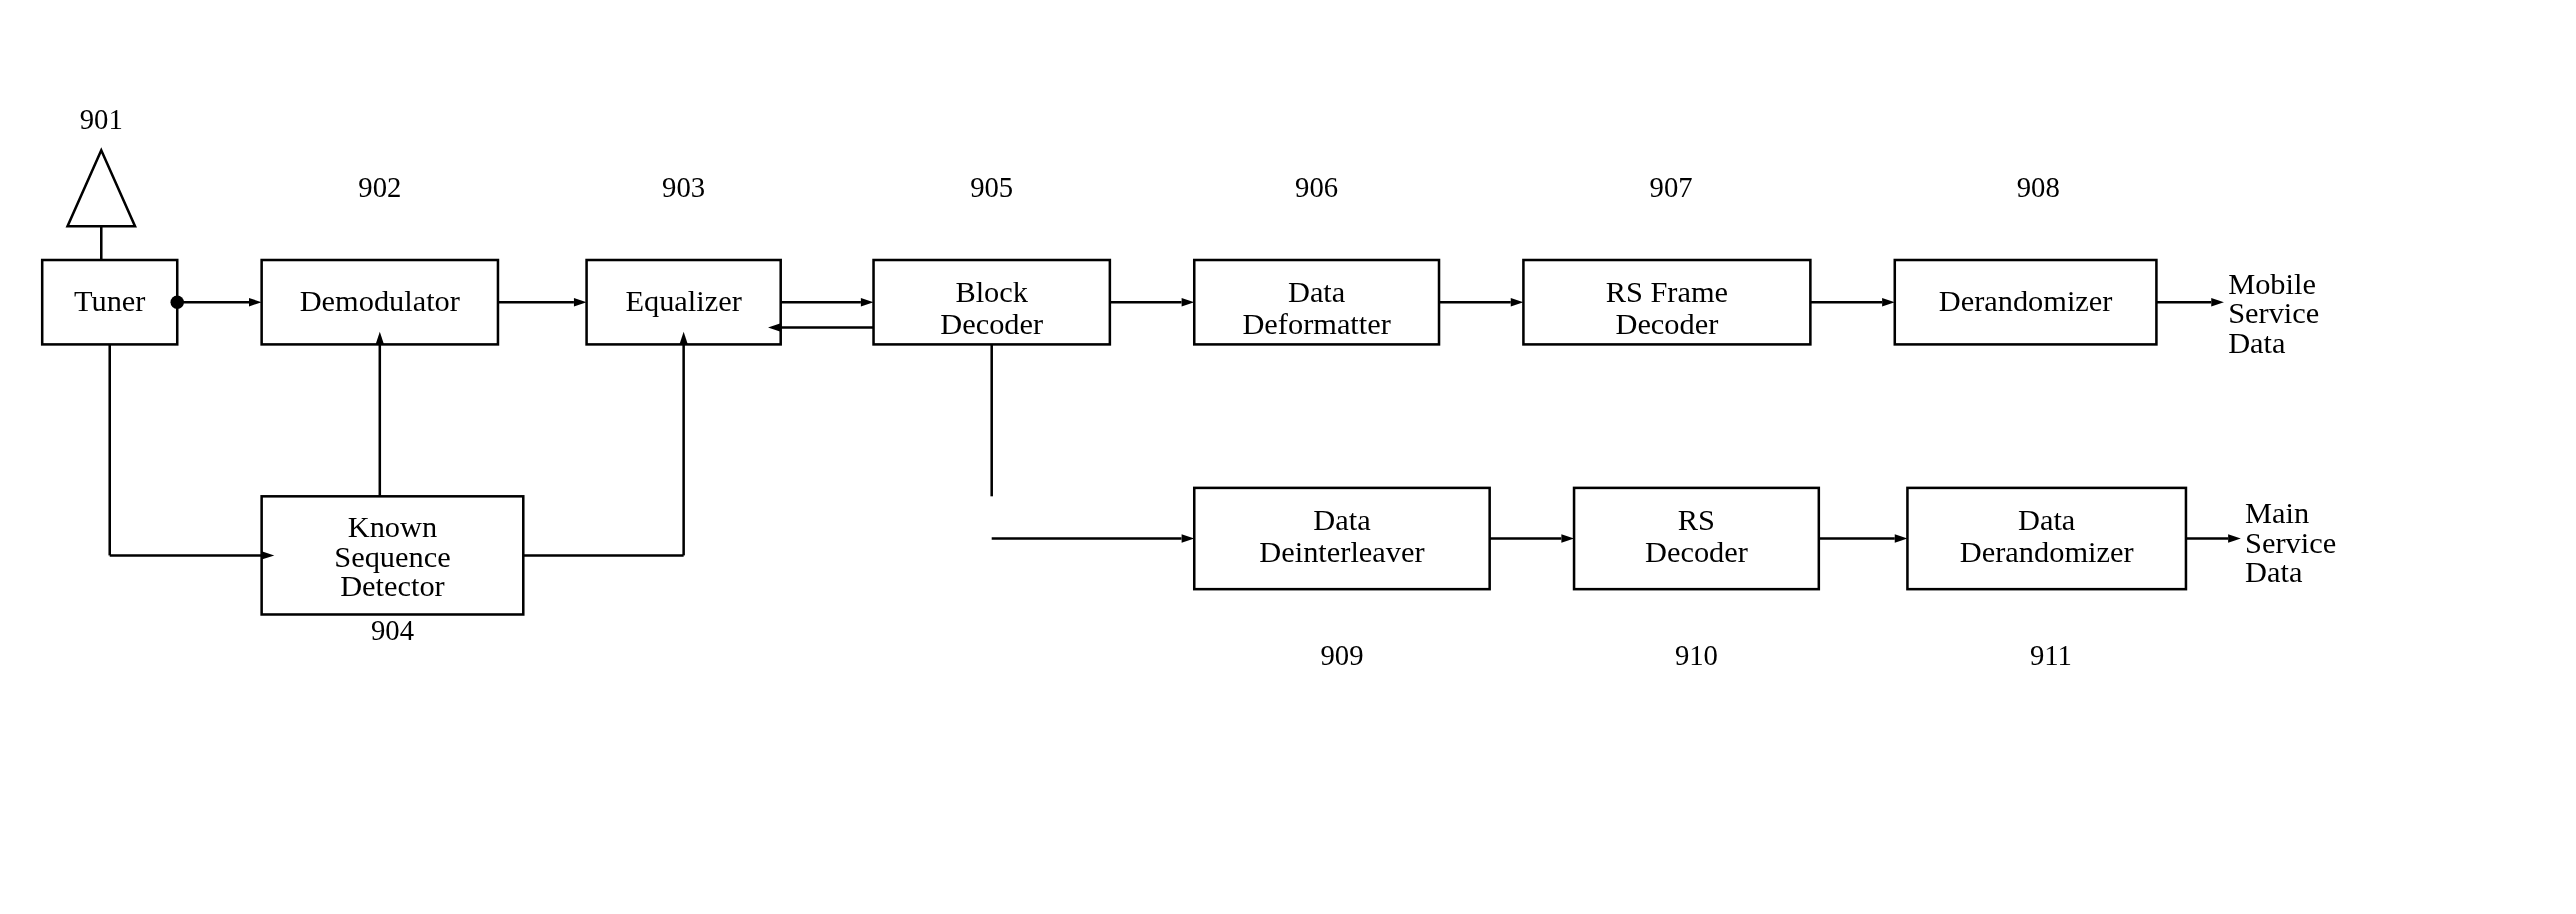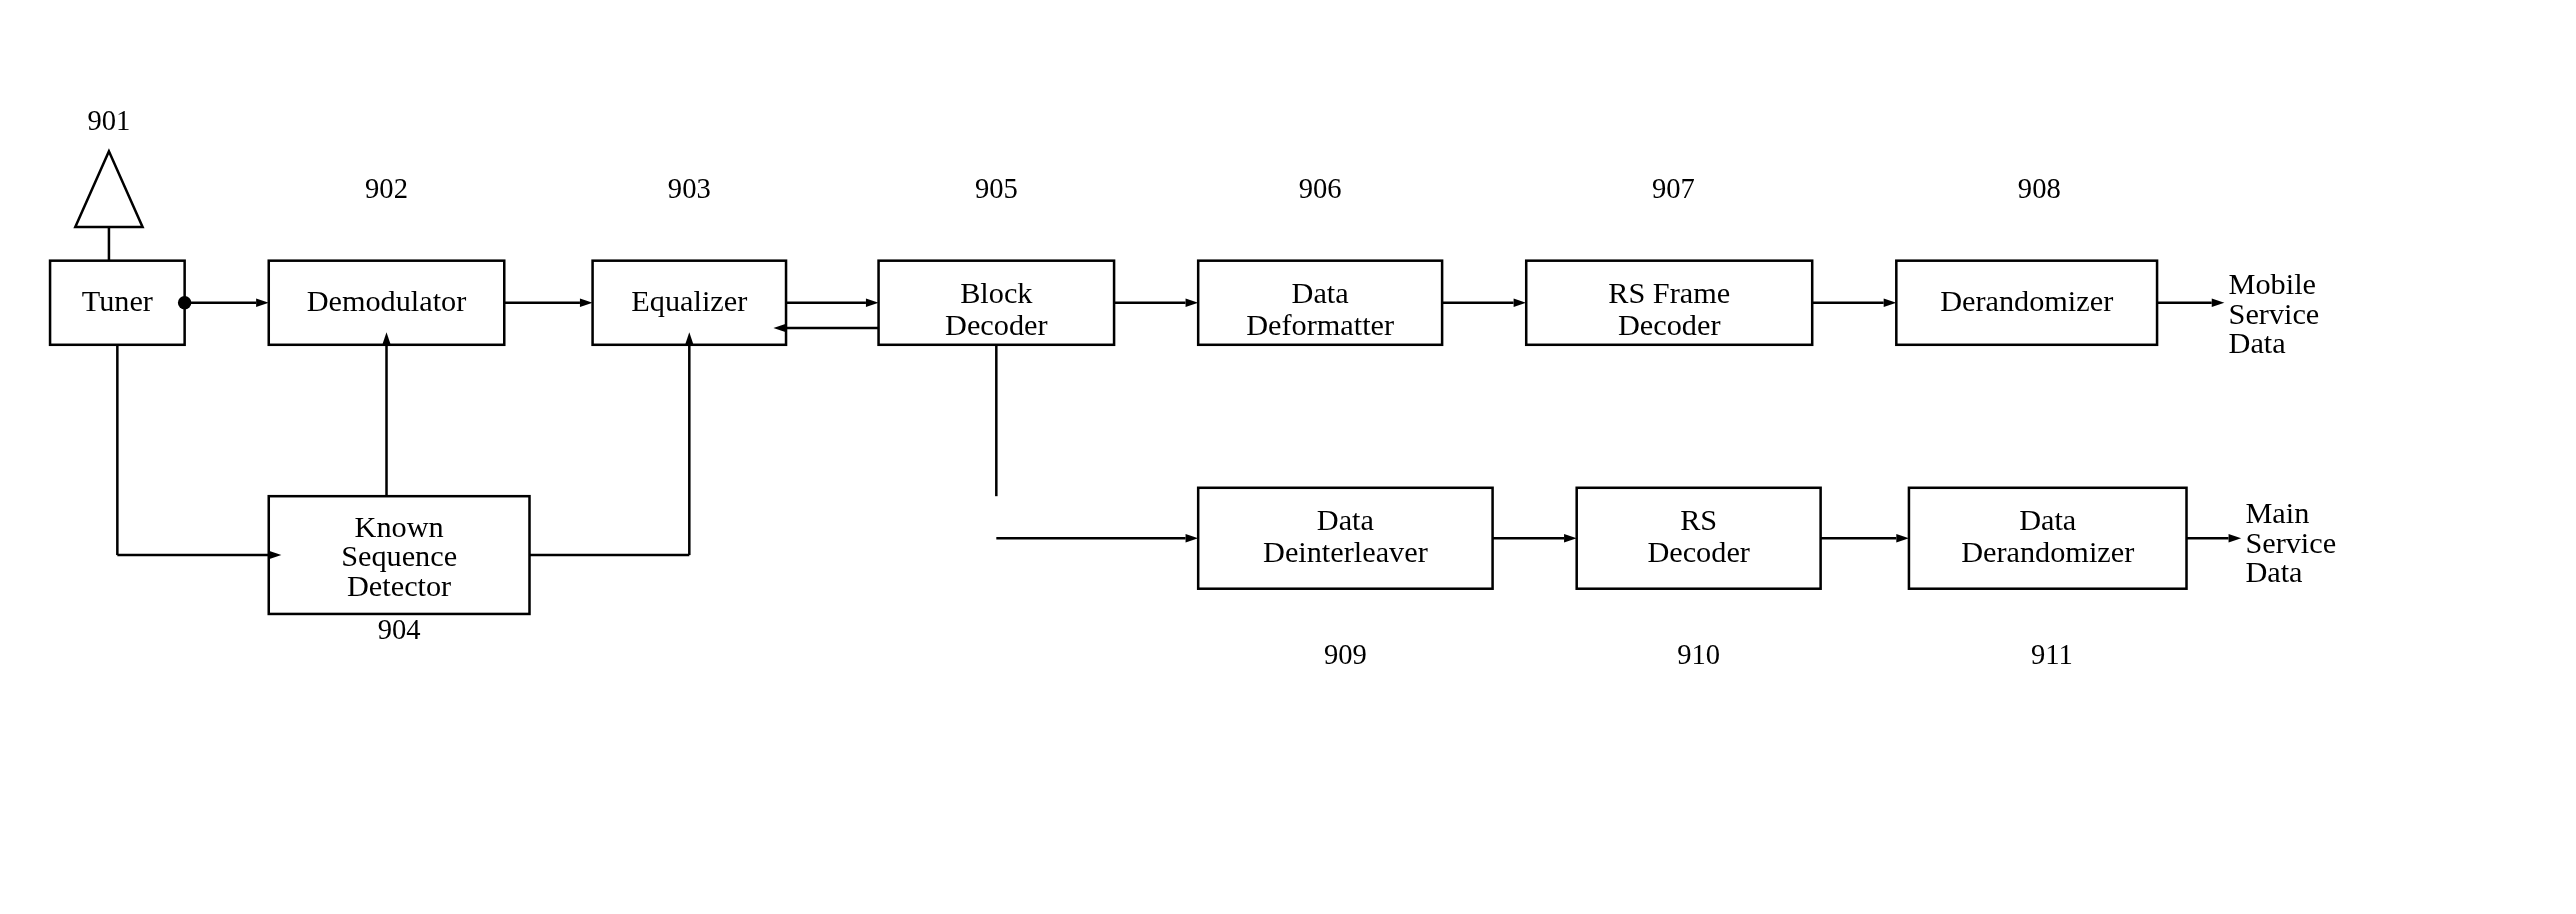--- a/index.html
+++ b/index.html
@@ -9,21 +9,20 @@
       width: 2576px;
       height: 915px;
       overflow: hidden;
       position: relative;
     }
     .diagram-container {
       position: absolute;
       top: 0; left: 0;
       width: 2348px;
       height: 915px;
-      padding-left: 8px;
     }
     svg {
       width: 100%;
       height: 100%;
     }
     .block-label {
       font-family: 'Times New Roman', Times, serif;
       font-size: 36px;
       text-anchor: middle;
       dominant-baseline: middle;

